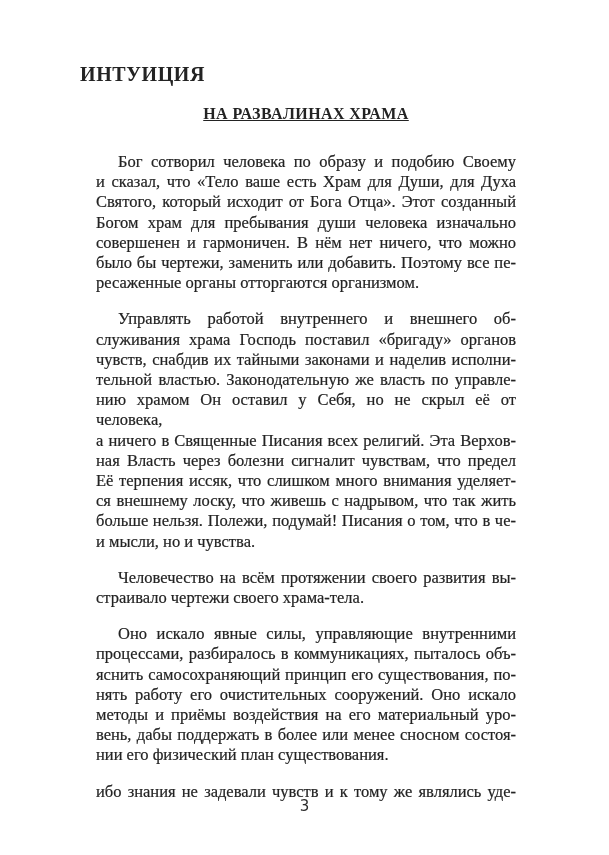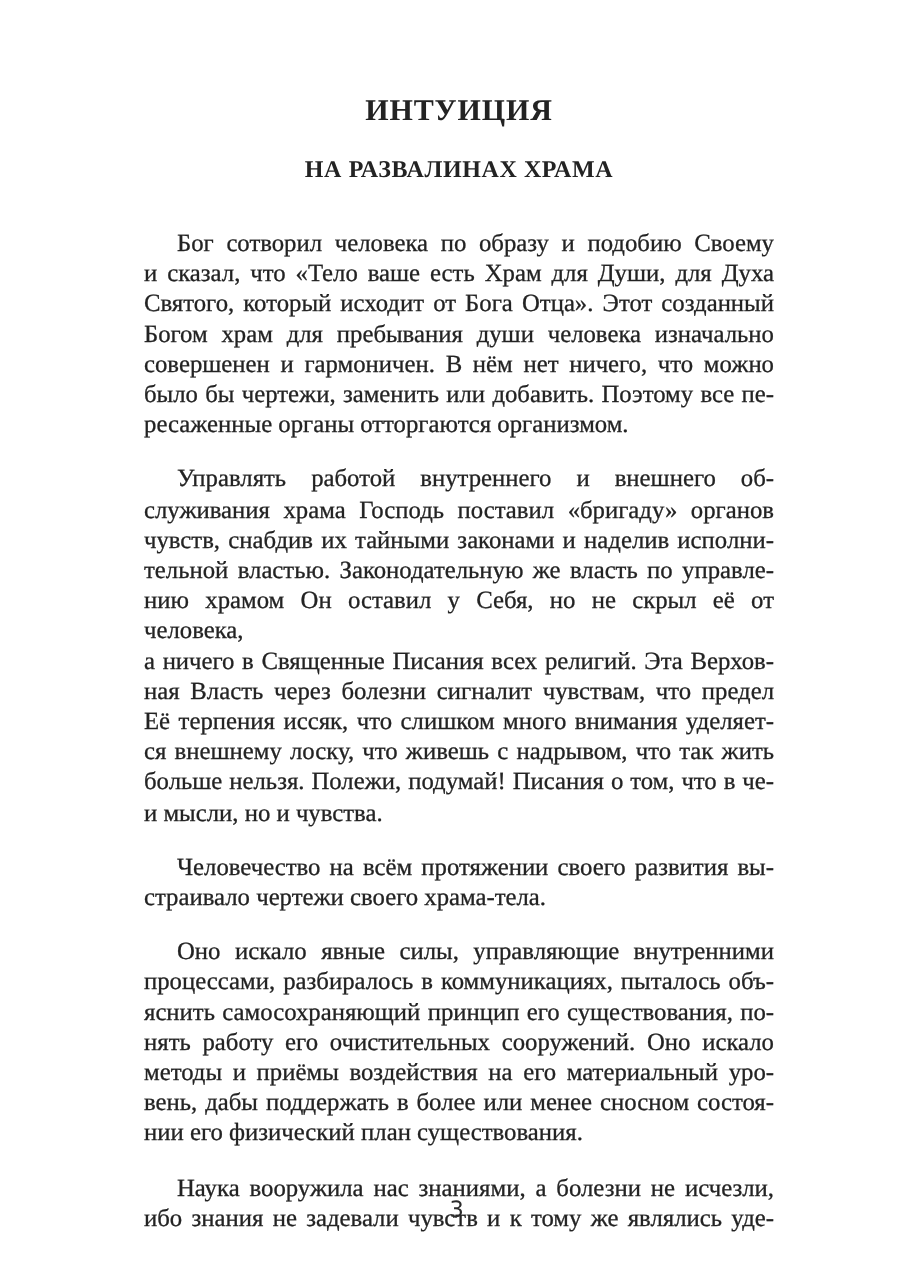--- a/index.html
+++ b/index.html
@@ -21,29 +21,29 @@
   .content {
     box-sizing: border-box;
     padding: 0 77px 0 80px;
   }
   .chapter-title {
     margin: 62px 0 0 0;
     font-size: 20px;
     line-height: 24px;
     font-weight: 700;
     letter-spacing: 0.6px;
-    text-align: center;
   }
   .section-title {
     margin: 18px 0 0 0;
     font-size: 16px;
     line-height: 20px;
     font-weight: 700;
     letter-spacing: 0.4px;
     text-align: center;
+    text-decoration: underline;
   }
   .body-text {
     margin-top: 28px;
     font-size: 16.5px;
     -webkit-text-stroke: 0.2px currentColor;
   }
   .paragraph {
     margin: 16px;
   }
   .line {
@@ -108,19 +108,18 @@
         <div class="paragraph">
           <div class="line first">Оно искало явные силы, управляющие внутренними</div>
           <div class="line">процессами, разбиралось в коммуникациях, пыталось объ-</div>
           <div class="line">яснить самосохраняющий принцип его существования, по-</div>
           <div class="line">нять работу его очистительных сооружений. Оно искало</div>
           <div class="line">методы и приёмы воздействия на его материальный уро-</div>
           <div class="line">вень, дабы поддержать в более или менее сносном состоя-</div>
           <div class="line last">нии его физический план существования.</div>
         </div>
         <div class="paragraph">
-          <div class="line first">Наука вооружила нас знаниями, а болезни не исчезли,</div>
           <div class="line">ибо знания не задевали чувств и к тому же являлись уде-</div>
         </div>
       </div>
   </div>
   <div class="page-number">3</div>
 </div>
 
 </body></html>

